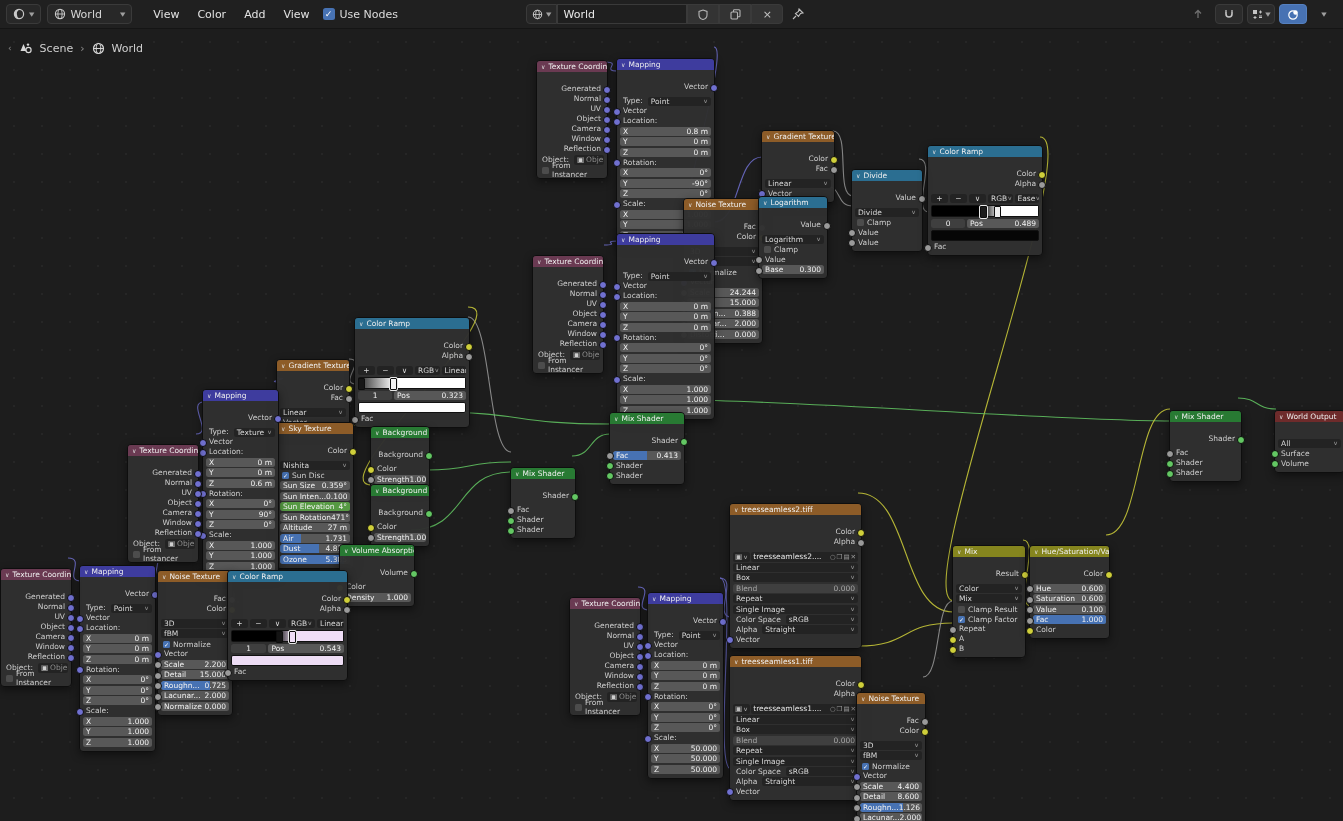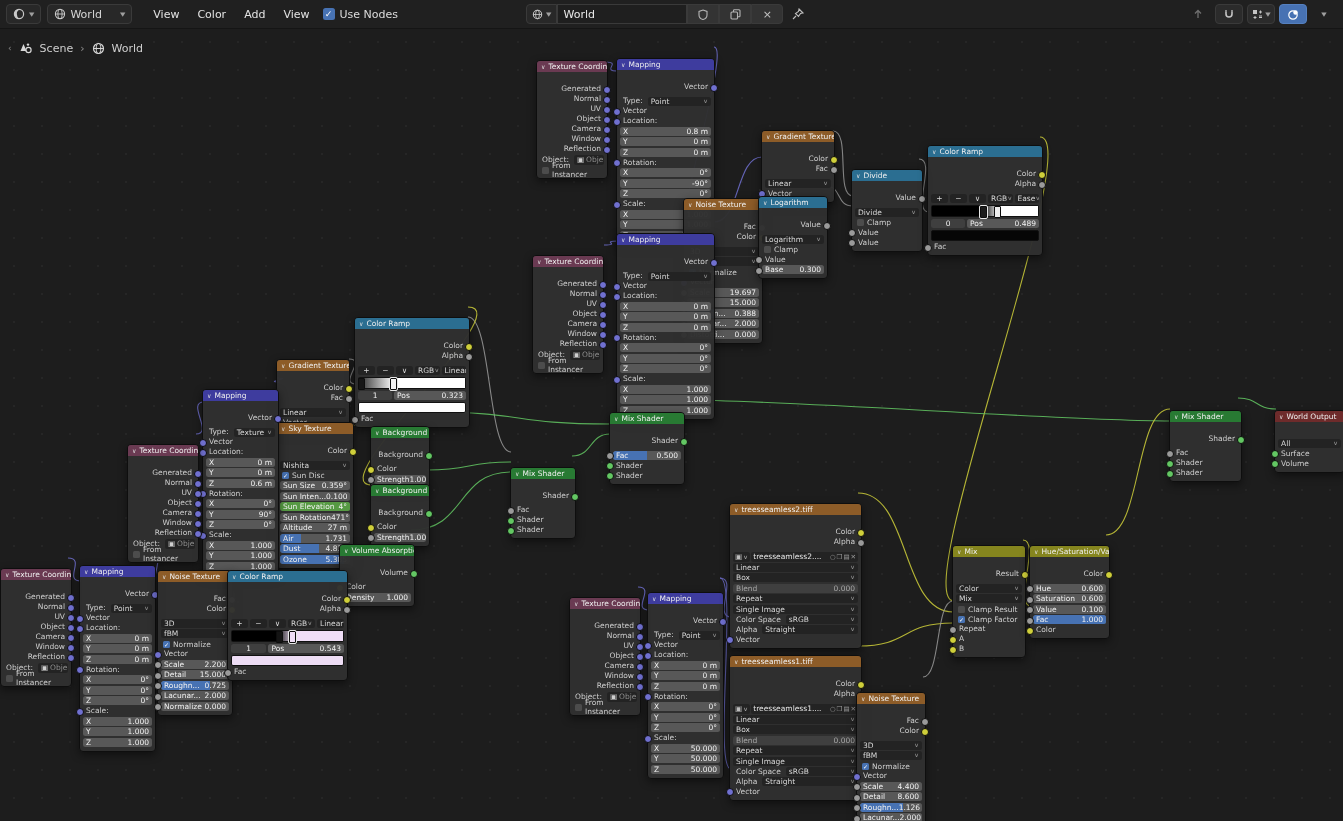--- a/index.html
+++ b/index.html
@@ -296,21 +296,21 @@
           </div>
         </div>
         <div class="chkrow">
           <div class="cbx">✓</div>
           <span>Normalize</span>
         </div>
         <div class="row in"><span>Vector</span><div class="sock l" style="background: rgb(112, 112, 208);"></div></div>
         <div class="row">
           <div class="wbox">
             <span>Scale</span>
-            <span>19.697</span>
+            <span>24.244</span>
           </div>
           <div class="sock l" style="background: rgb(154, 154, 154);"></div>
         </div>
         <div class="row">
           <div class="wbox">
             <span>Detail</span>
             <span>15.000</span>
           </div>
           <div class="sock l" style="background: rgb(154, 154, 154);"></div>
         </div>
@@ -780,21 +780,21 @@
     </div>
     <div class="node" style="left: 609px; top: 384px; width: 74px;">
       <div class="nhdr" style="background: rgb(40, 122, 51);"><span class="hc">∨</span><span>Mix Shader</span></div>
       <div class="nbody">
         <div class="row out"><span>Shader</span><div class="sock r" style="background: rgb(99, 199, 99);"></div></div>
         <div class="gap"></div>
         <div class="row">
           <div class="wbox">
             <div class="fl" style="width: 50%; background: rgb(71, 114, 179);"></div>
             <span>Fac</span>
-            <span>0.500</span>
+            <span>0.413</span>
           </div>
           <div class="sock l" style="background: rgb(154, 154, 154);"></div>
         </div>
         <div class="row in"><span>Shader</span><div class="sock l" style="background: rgb(99, 199, 99);"></div></div>
         <div class="row in"><span>Shader</span><div class="sock l" style="background: rgb(99, 199, 99);"></div></div>
       </div>
     </div>
     <div class="node" style="left: 0px; top: 540px; width: 70px;">
       <div class="nhdr" style="background: rgb(106, 58, 82);"><span class="hc">∨</span><span>Texture Coordinate</span></div>
       <div class="nbody">

